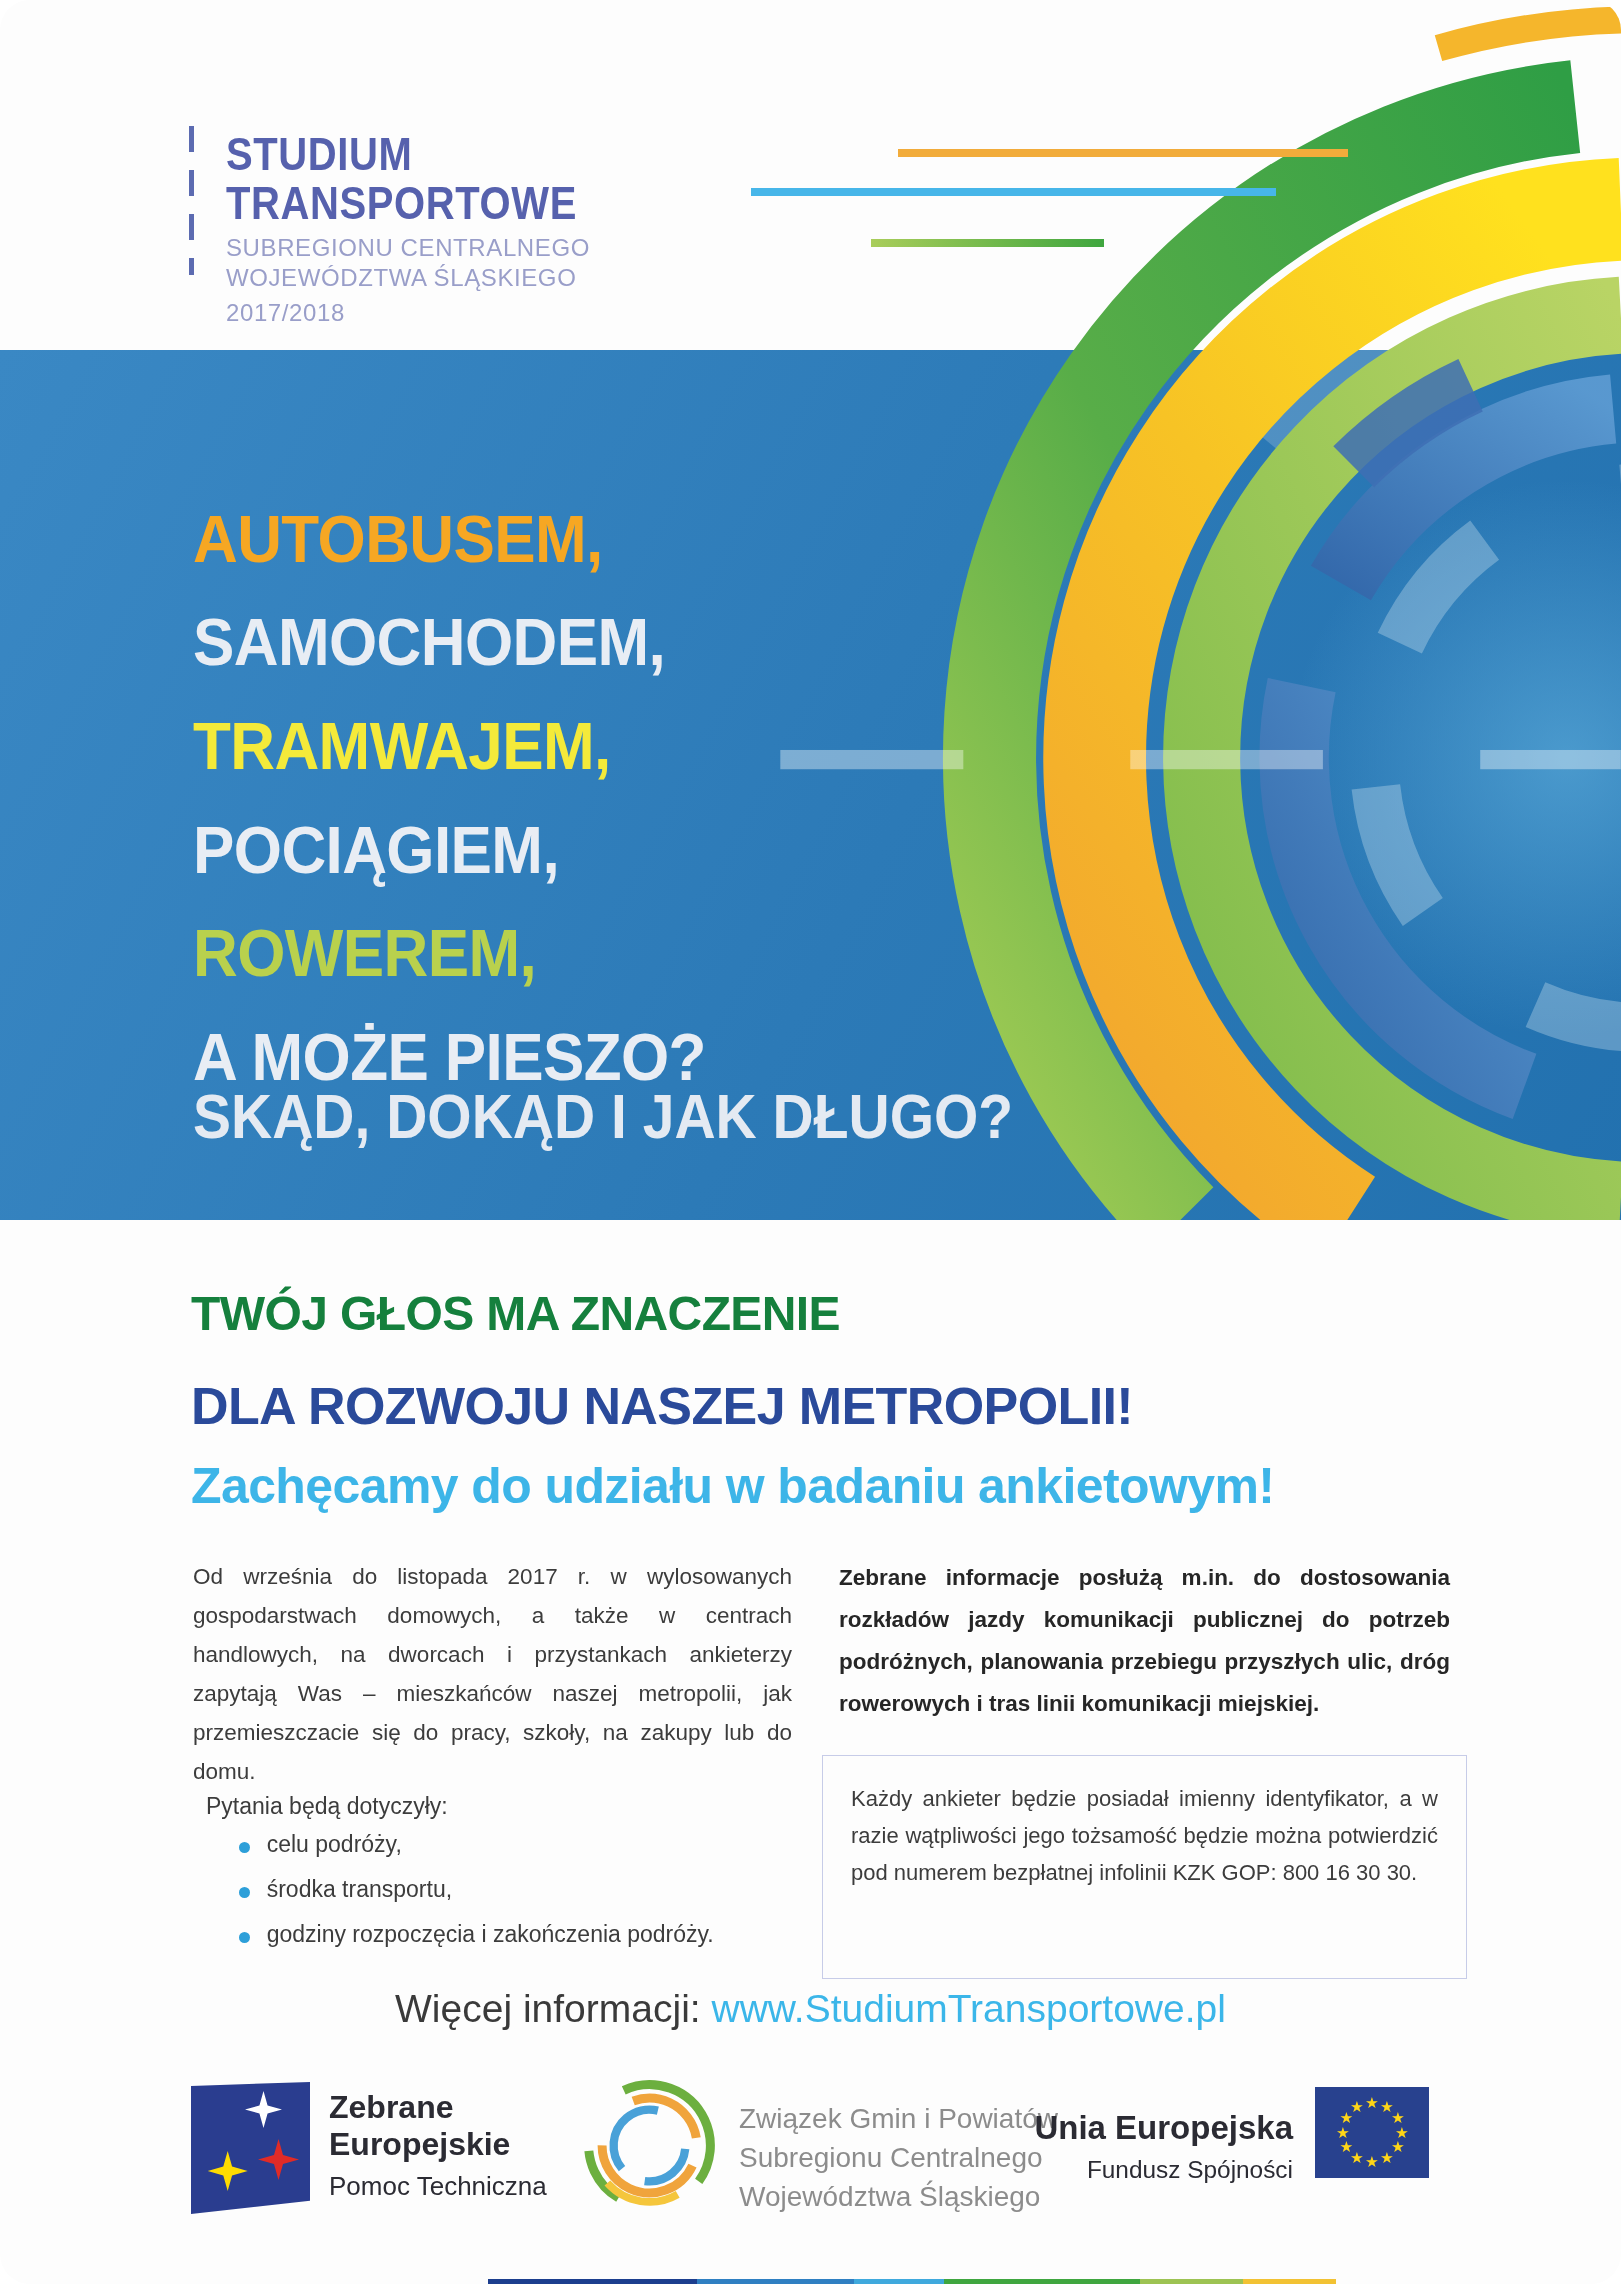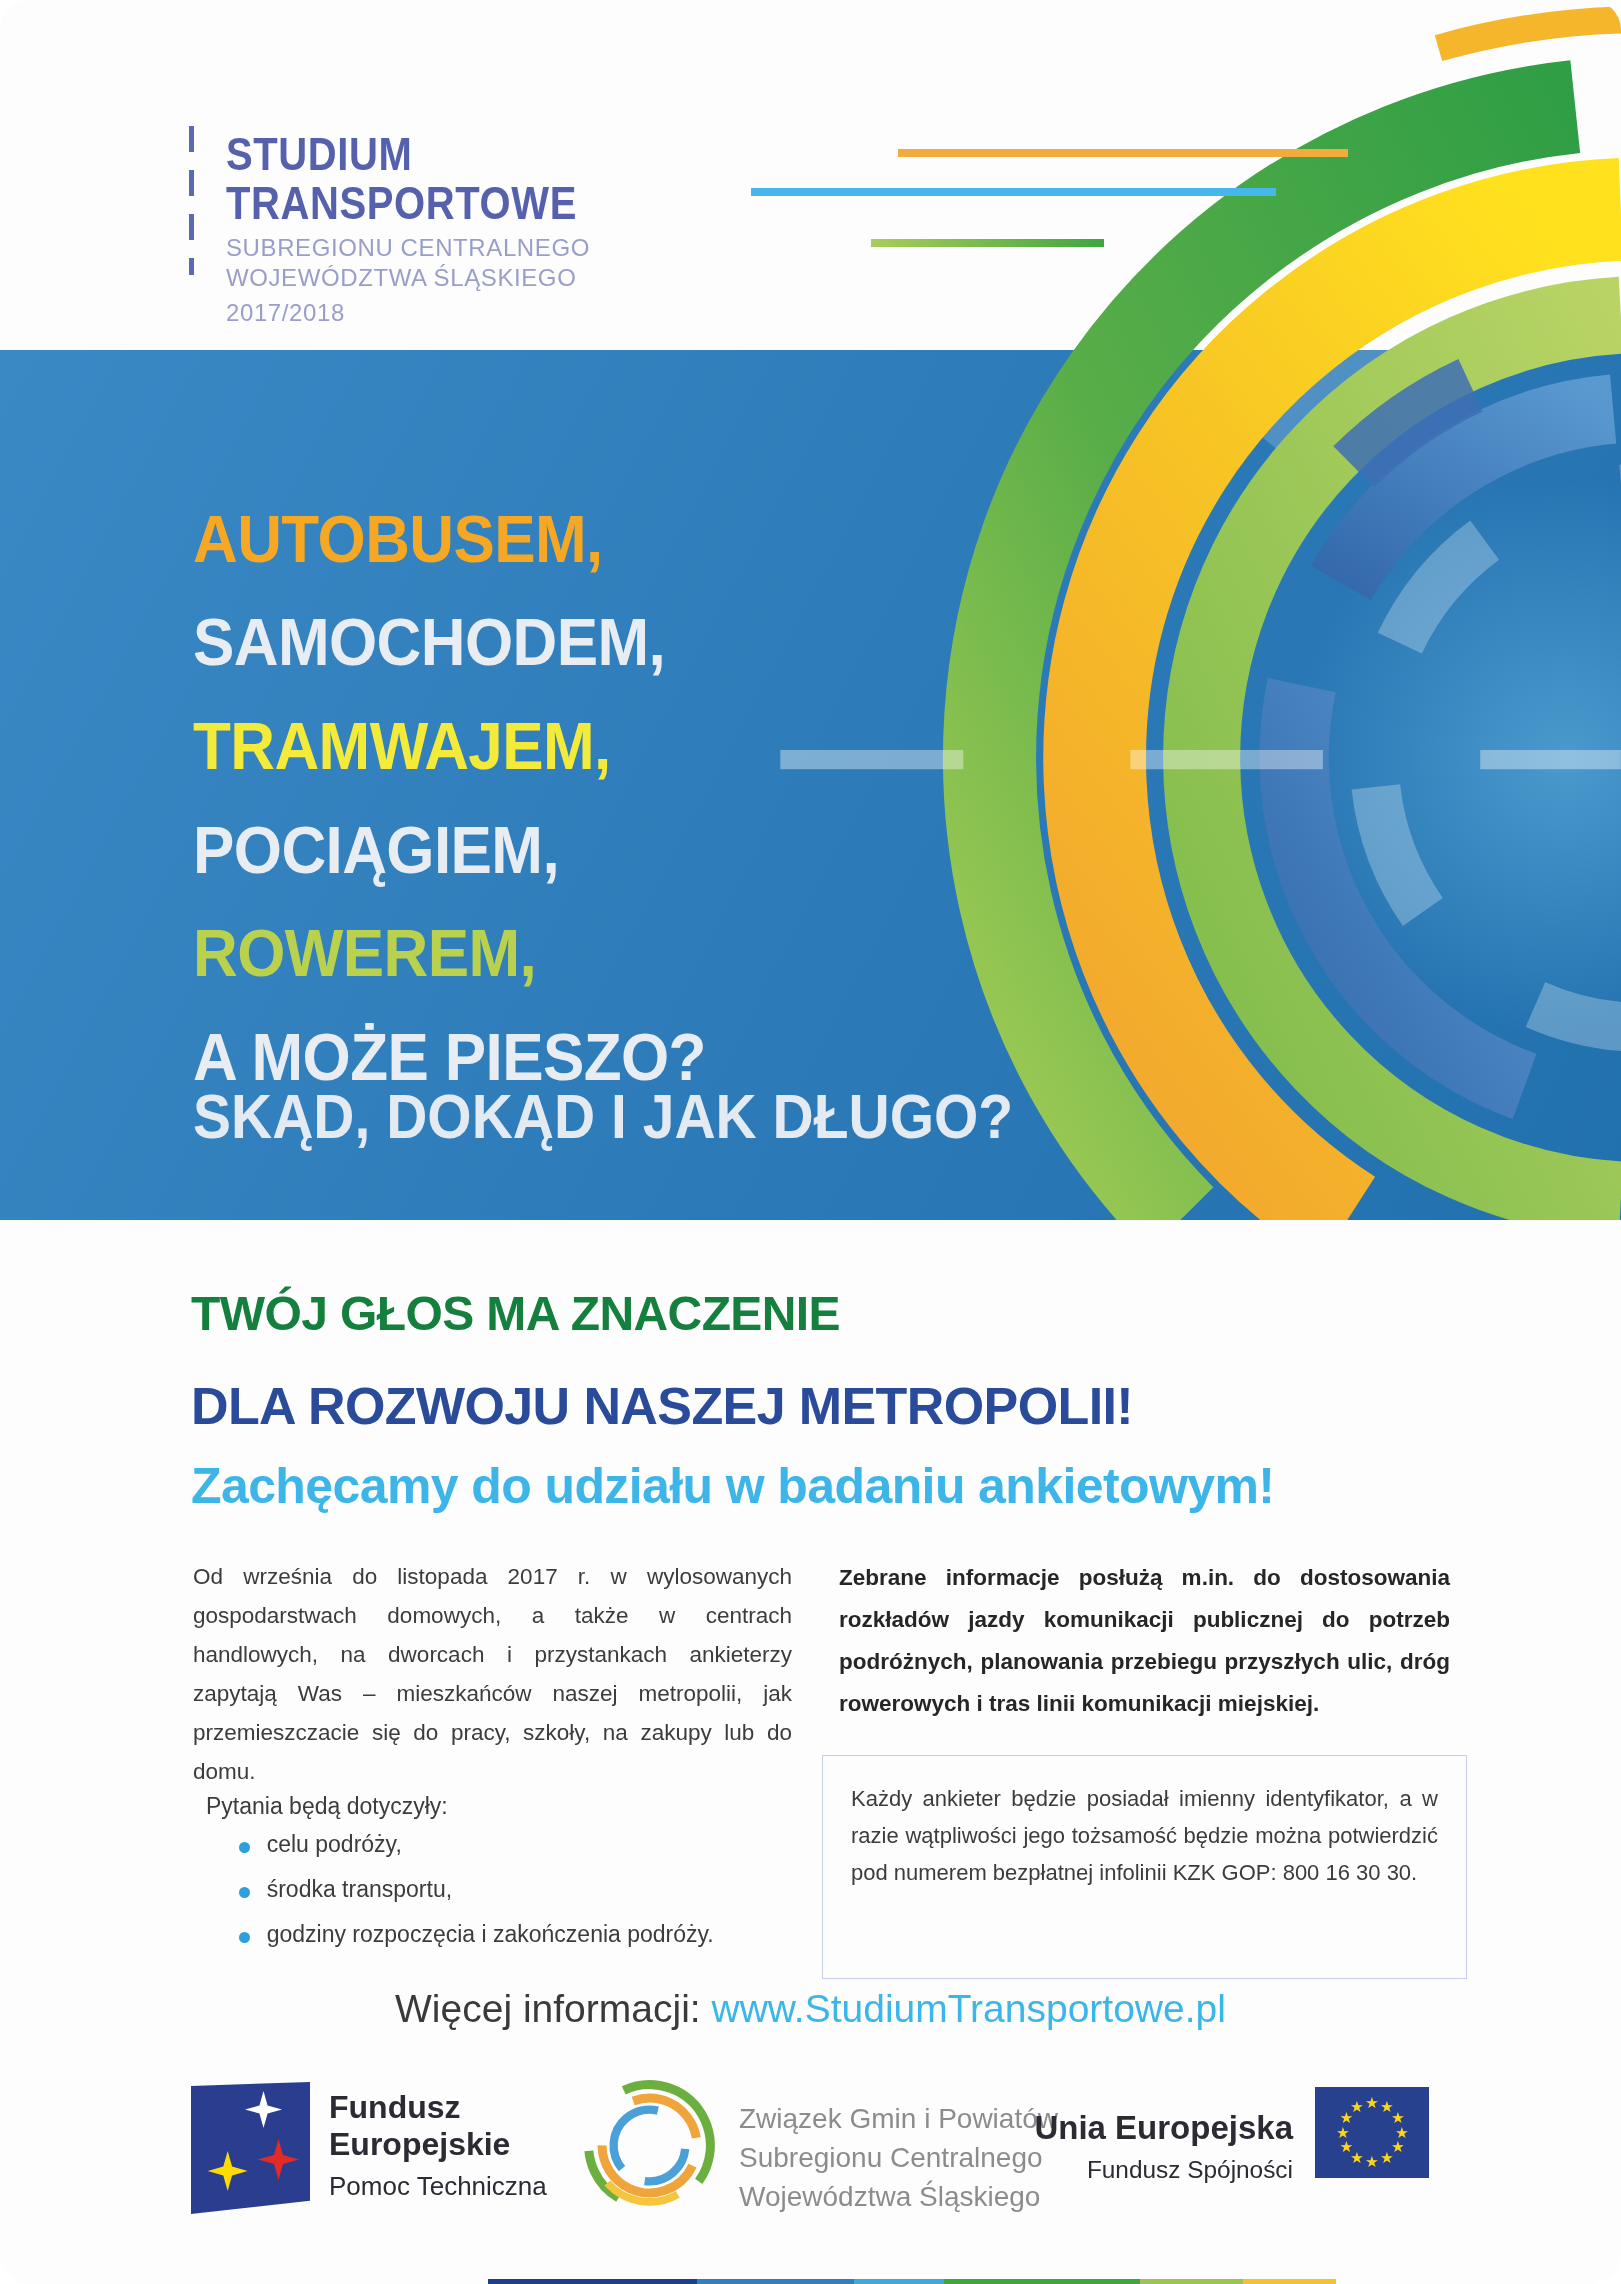--- a/index.html
+++ b/index.html
@@ -190,21 +190,21 @@
     <span>Więcej informacji:</span>
     <span class="url">www.StudiumTransportowe.pl</span>
   </div>
 
   <div class="fe-flag">
     <span class="star4 fe-star-white"></span>
     <span class="star4 fe-star-red"></span>
     <span class="star4 fe-star-yellow"></span>
   </div>
   <div class="fe-text">
-    <div class="fe-title">Fundusz</div>
+    <div class="fe-title">Zebrane</div>
     <div class="fe-title">Europejskie</div>
     <div class="fe-sub">Pomoc Techniczna</div>
   </div>
 
   <svg class="zg-logo" width="141" height="141" viewBox="0 0 220 220" aria-hidden="true">
     <circle cx="110" cy="110" r="95" fill="none" stroke="#6caf3f" stroke-width="14" stroke-dasharray="250 140 90 120" transform="rotate(-115 110 110)"></circle>
     <circle cx="110" cy="110" r="88" fill="none" stroke="#f5c63c" stroke-width="12" stroke-dasharray="120 460" transform="rotate(60 110 110)"></circle>
     <circle cx="110" cy="110" r="74" fill="none" stroke="#f0a43c" stroke-width="14" stroke-dasharray="200 90 130 160" transform="rotate(25 110 110)"></circle>
     <circle cx="110" cy="110" r="56" fill="none" stroke="#49a1d8" stroke-width="13" stroke-dasharray="140 80 90 110" transform="rotate(140 110 110)"></circle>
   </svg>

